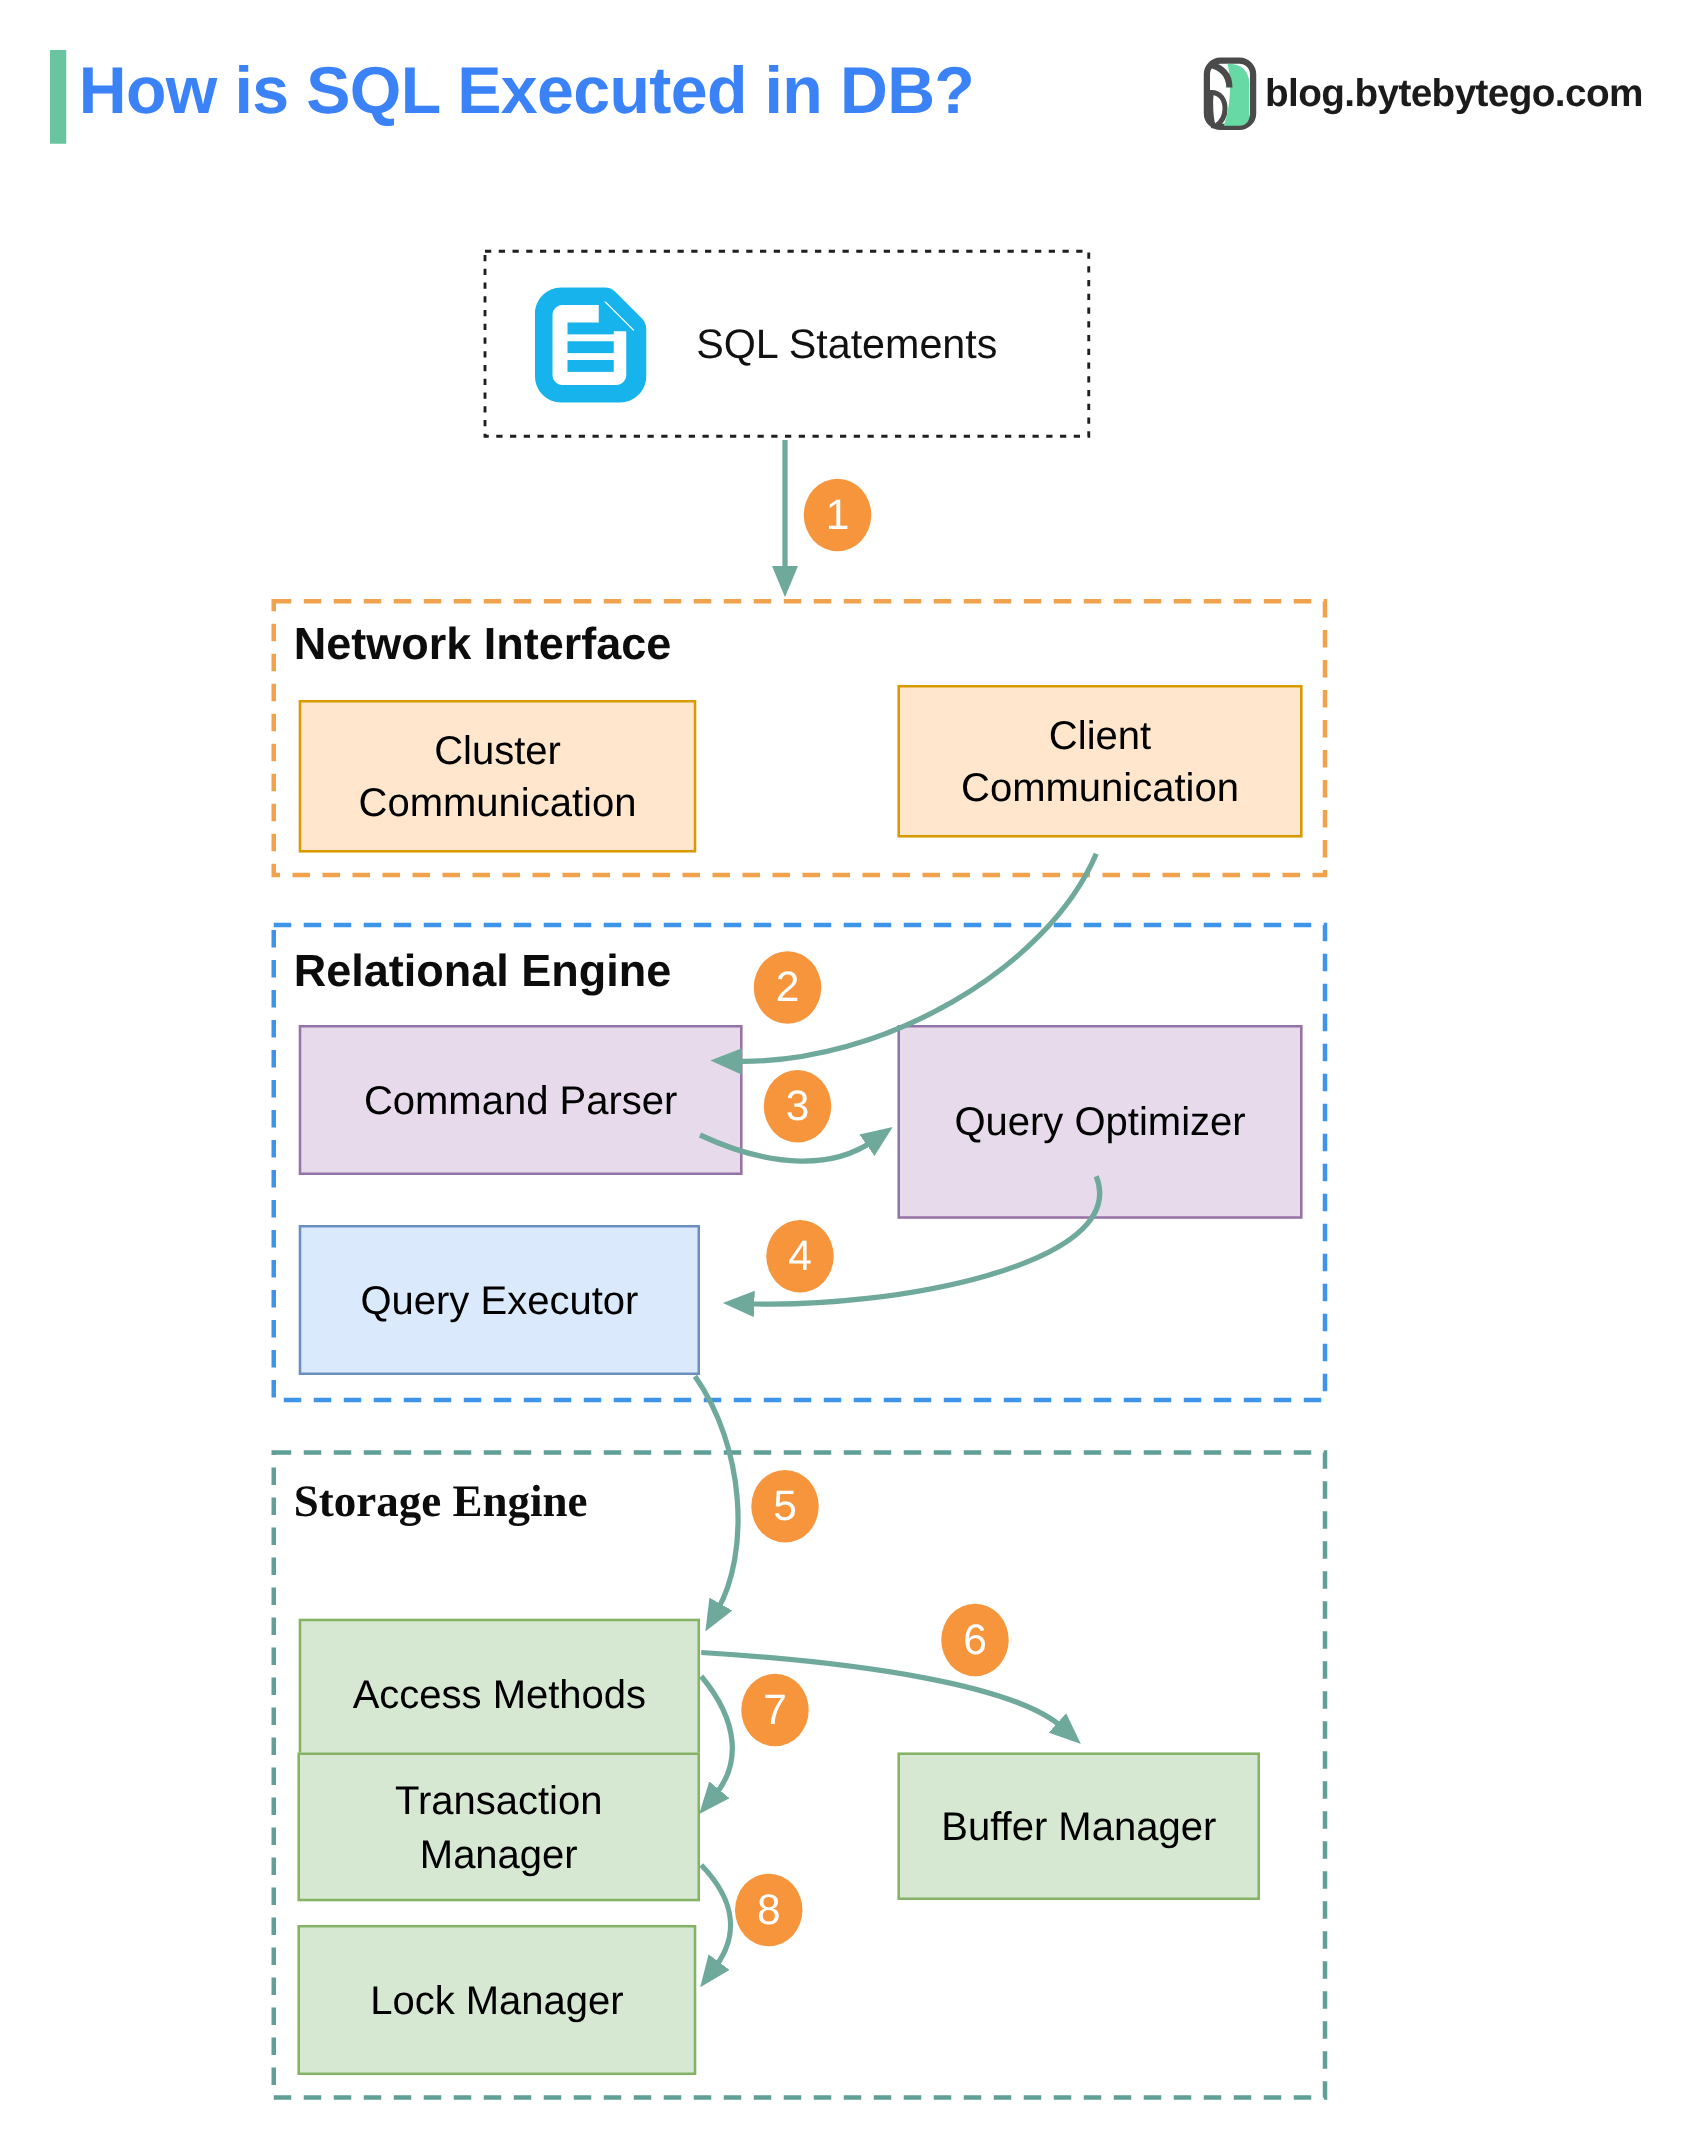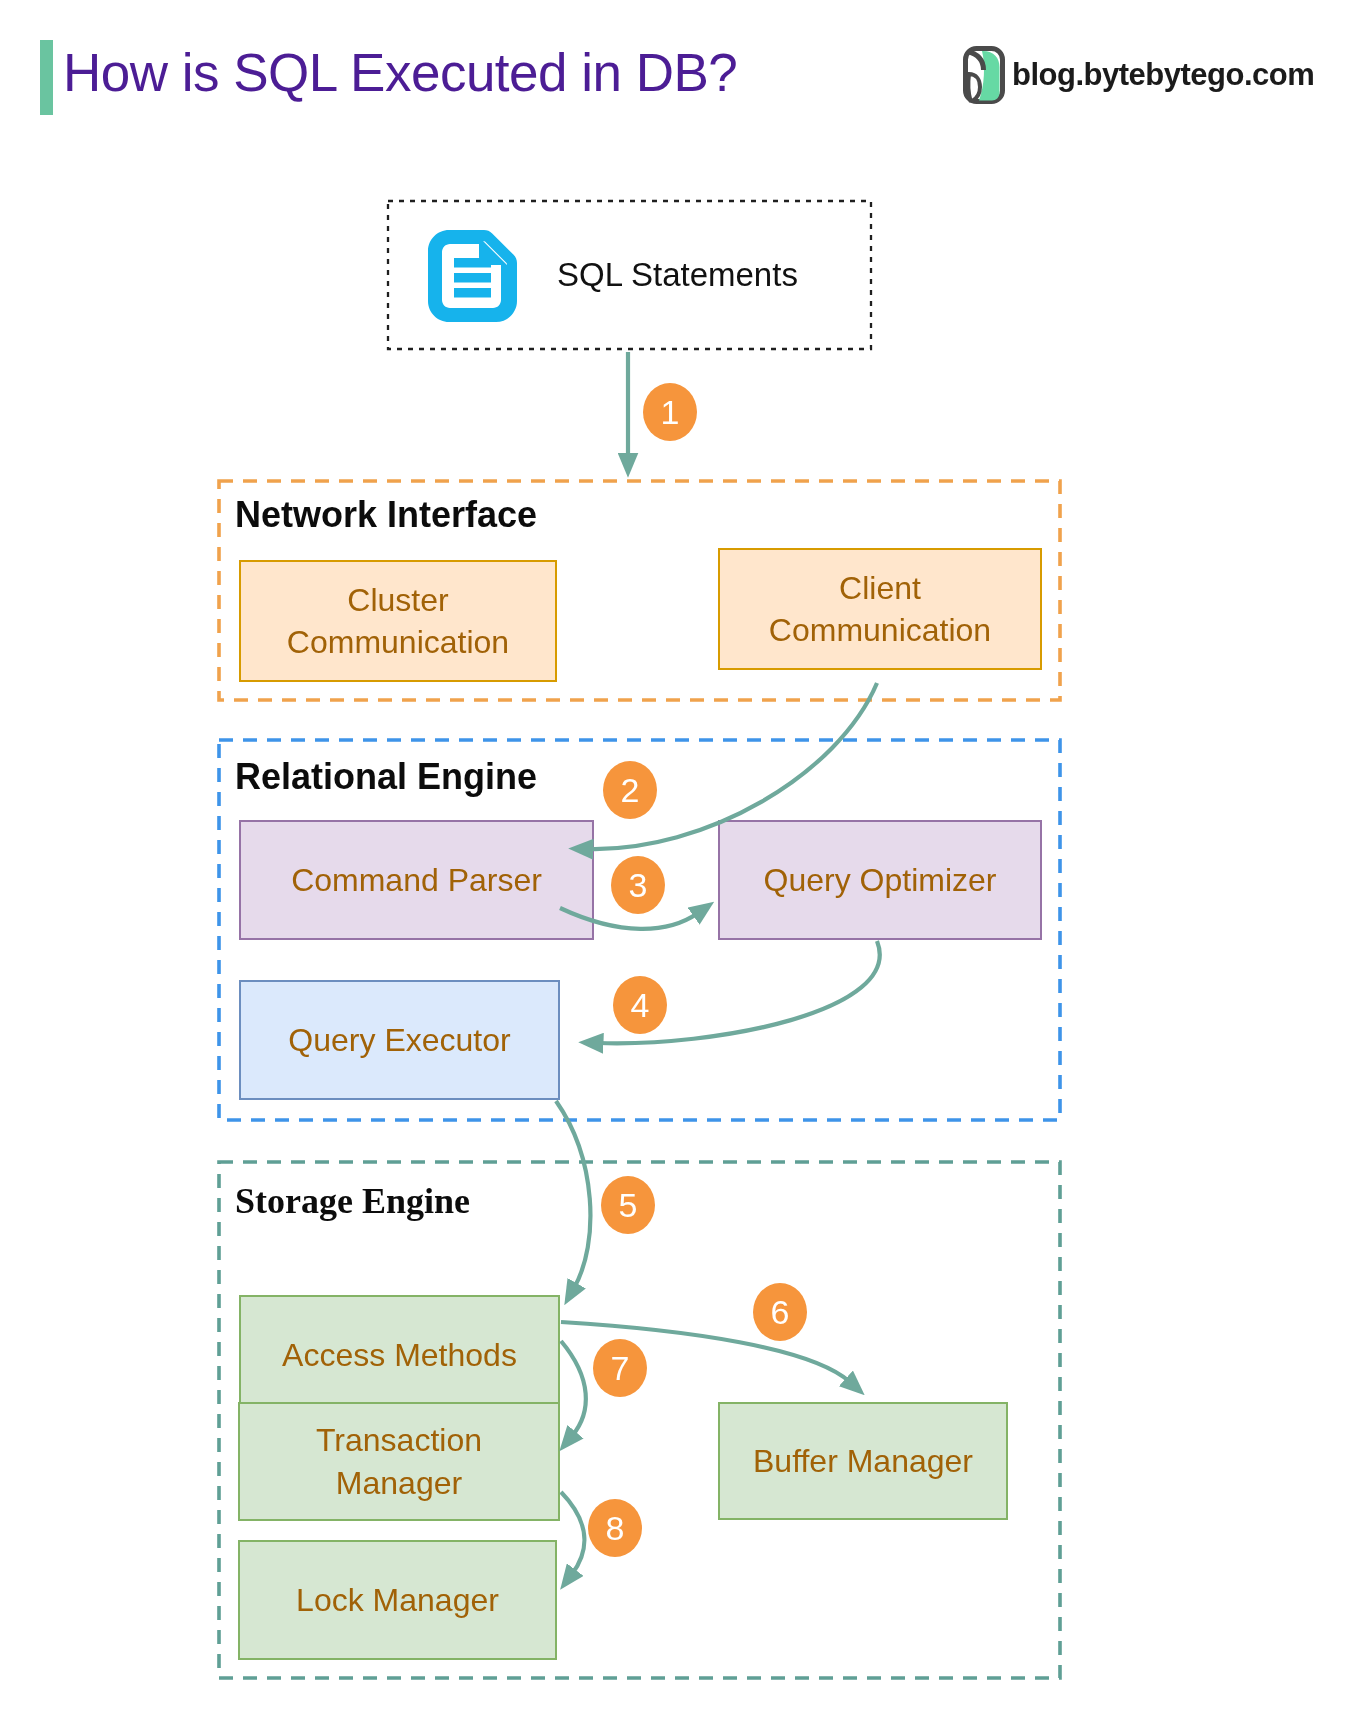--- a/index.html
+++ b/index.html
@@ -9,33 +9,33 @@
     --relational-border:#3E94E9; --parser-fill:#E6DAEB; --parser-border:#9673A6;
     --executor-fill:#DBE9FC; --executor-border:#6C8EBF;
     --storage-border:#5F9F95; --storage-node-fill:#D6E7D2; --storage-node-border:#84B366;
   }
   html,body{margin:0;padding:0;background:#ffffff;}
   .stage{position:relative;width:1358px;height:1722px;background:#ffffff;overflow:hidden;
          font-family:"Liberation Sans","DejaVu Sans",sans-serif;color:#1c1c1c;}
 
   .accent-bar{position:absolute;left:40px;top:40px;width:13px;height:75px;
               background:var(--accent-green,#6AC4A0);}
-  .page-title{position:absolute;left:63px;top:42px;margin:0;font-size:53px;font-weight:400;
-              letter-spacing:-0.5px;color:#4c1d95;white-space:nowrap;}
+  .page-title{position:absolute;left:63px;top:42px;margin:0;font-size:53px;font-weight:700;
+              letter-spacing:-0.5px;color:#3b82f6;white-space:nowrap;}
   .brand{position:absolute;left:962px;top:45px;display:flex;align-items:center;gap:6px;}
   .brand-text{font-size:31px;font-weight:700;color:#1b1b1b;letter-spacing:-0.5px;}
 
   .sql-box{position:absolute;left:387px;top:200px;width:485px;height:150px;
            display:flex;align-items:center;padding-left:37px;box-sizing:border-box;gap:36px;}
   .sql-label{font-size:33px;color:#111;}
 
   .section-label{position:absolute;font-size:36px;font-weight:700;color:#0c0c0c;z-index:2;}
 
   .node{position:absolute;display:flex;align-items:center;justify-content:center;
-        text-align:center;font-size:32px;line-height:1.32;color:#a16207;
+        text-align:center;font-size:32px;line-height:1.32;color:#000000;
         box-sizing:border-box;padding:0 22px;z-index:1;}
   .node-network{background:var(--network-node-fill,#FFE6CC);border:2px solid var(--network-node-border,#D79B00);}
   .node-purple {background:var(--parser-fill,#E6DAEB);border:2px solid var(--parser-border,#9673A6);}
   .node-blue   {background:var(--executor-fill,#DBE9FC);border:2px solid var(--executor-border,#6C8EBF);}
   .node-green  {background:var(--storage-node-fill,#D6E7D2);border:2px solid var(--storage-node-border,#84B366);}
 
   .badge{position:absolute;width:54px;height:58px;border-radius:50%;
          background:var(--badge-orange,#F6953C);color:#fff;font-size:34px;
          display:flex;align-items:center;justify-content:center;z-index:6;}
 
@@ -84,21 +84,21 @@
   <div class="node node-network" style="left:239px;top:560px;width:318px;height:122px;">
     <span>Cluster Communication</span>
   </div>
   <div class="node node-network" style="left:718px;top:548px;width:324px;height:122px;">
     <span>Client Communication</span>
   </div>
 
   <div class="node node-purple" style="left:239px;top:820px;width:355px;height:120px;">
     <span>Command Parser</span>
   </div>
-  <div class="node node-purple" style="left:718px;top:820px;width:324px;height:120px;">
+  <div class="node node-purple" style="left:718px;top:820px;width:324px;height:155px;">
     <span>Query Optimizer</span>
   </div>
   <div class="node node-blue" style="left:239px;top:980px;width:321px;height:120px;">
     <span>Query Executor</span>
   </div>
 
   <div class="node node-green" style="left:239px;top:1263px;width:321px;height:120px;margin-top:32px;">
     <span>Access Methods</span>
   </div>
   <div class="node node-green" style="left:718px;top:1402px;width:290px;height:118px;">

